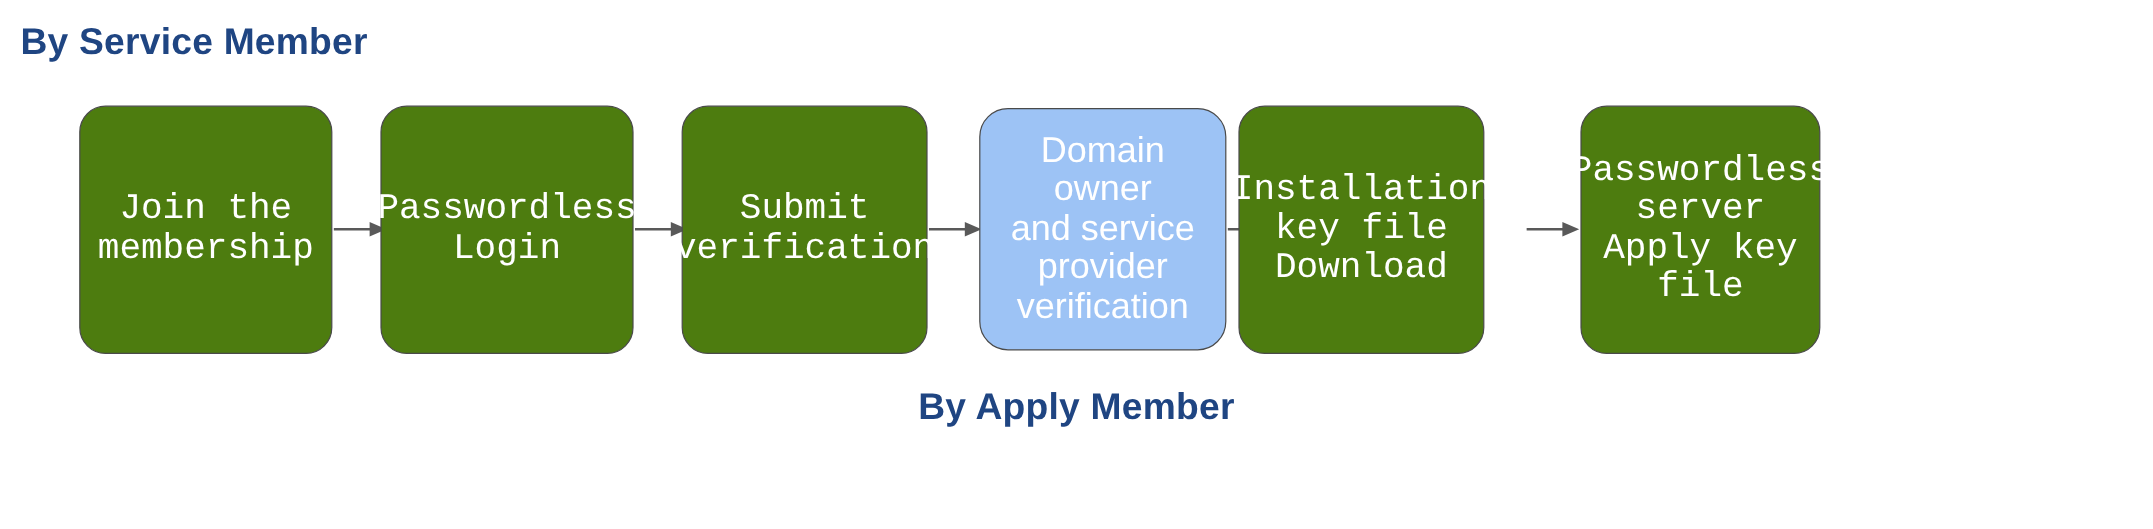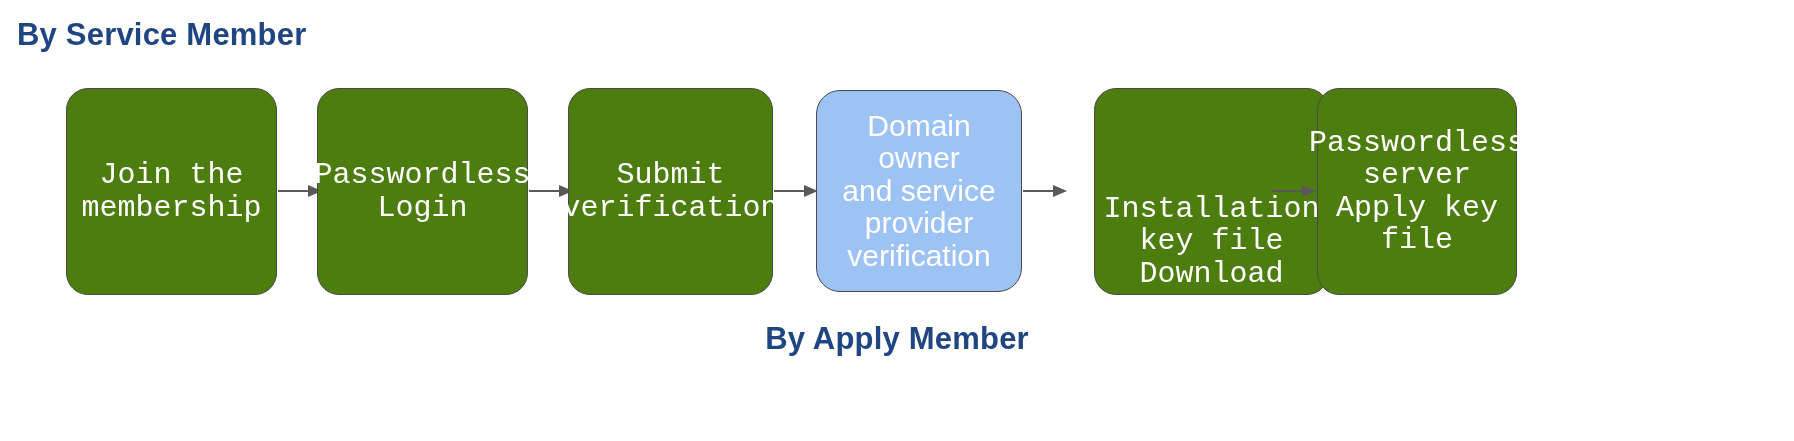--- a/index.html
+++ b/index.html
@@ -79,21 +79,21 @@
     background: #9DC3F5;
     border-color: #4a4a4a;
     border-radius: 24px;
   }
 
   
   #node-0 { left: 66px;   top: 2px;  width: 211px; height: 207px; }
   #node-1 { left: 317px;  top: 2px;  width: 211px; height: 207px; }
   #node-2 { left: 568px;  top: 2px;  width: 205px; height: 207px; }
   #node-3 { left: 816px;  top: 4px;  width: 206px; height: 202px; }
-  #node-4 { left: 1094px; top: 2px;  width: 235px; height: 207px; align-items: flex-end; }
+  #node-4 { left: 1032px; top: 2px;  width: 205px; height: 207px; }
   #node-5 { left: 1317px; top: 2px;  width: 200px; height: 207px; }
 
   
   .arrow {
     position: absolute;
     top: 96px;
     height: 18px;
     width: 44px;
   }
   .arrow svg { display: block; }

